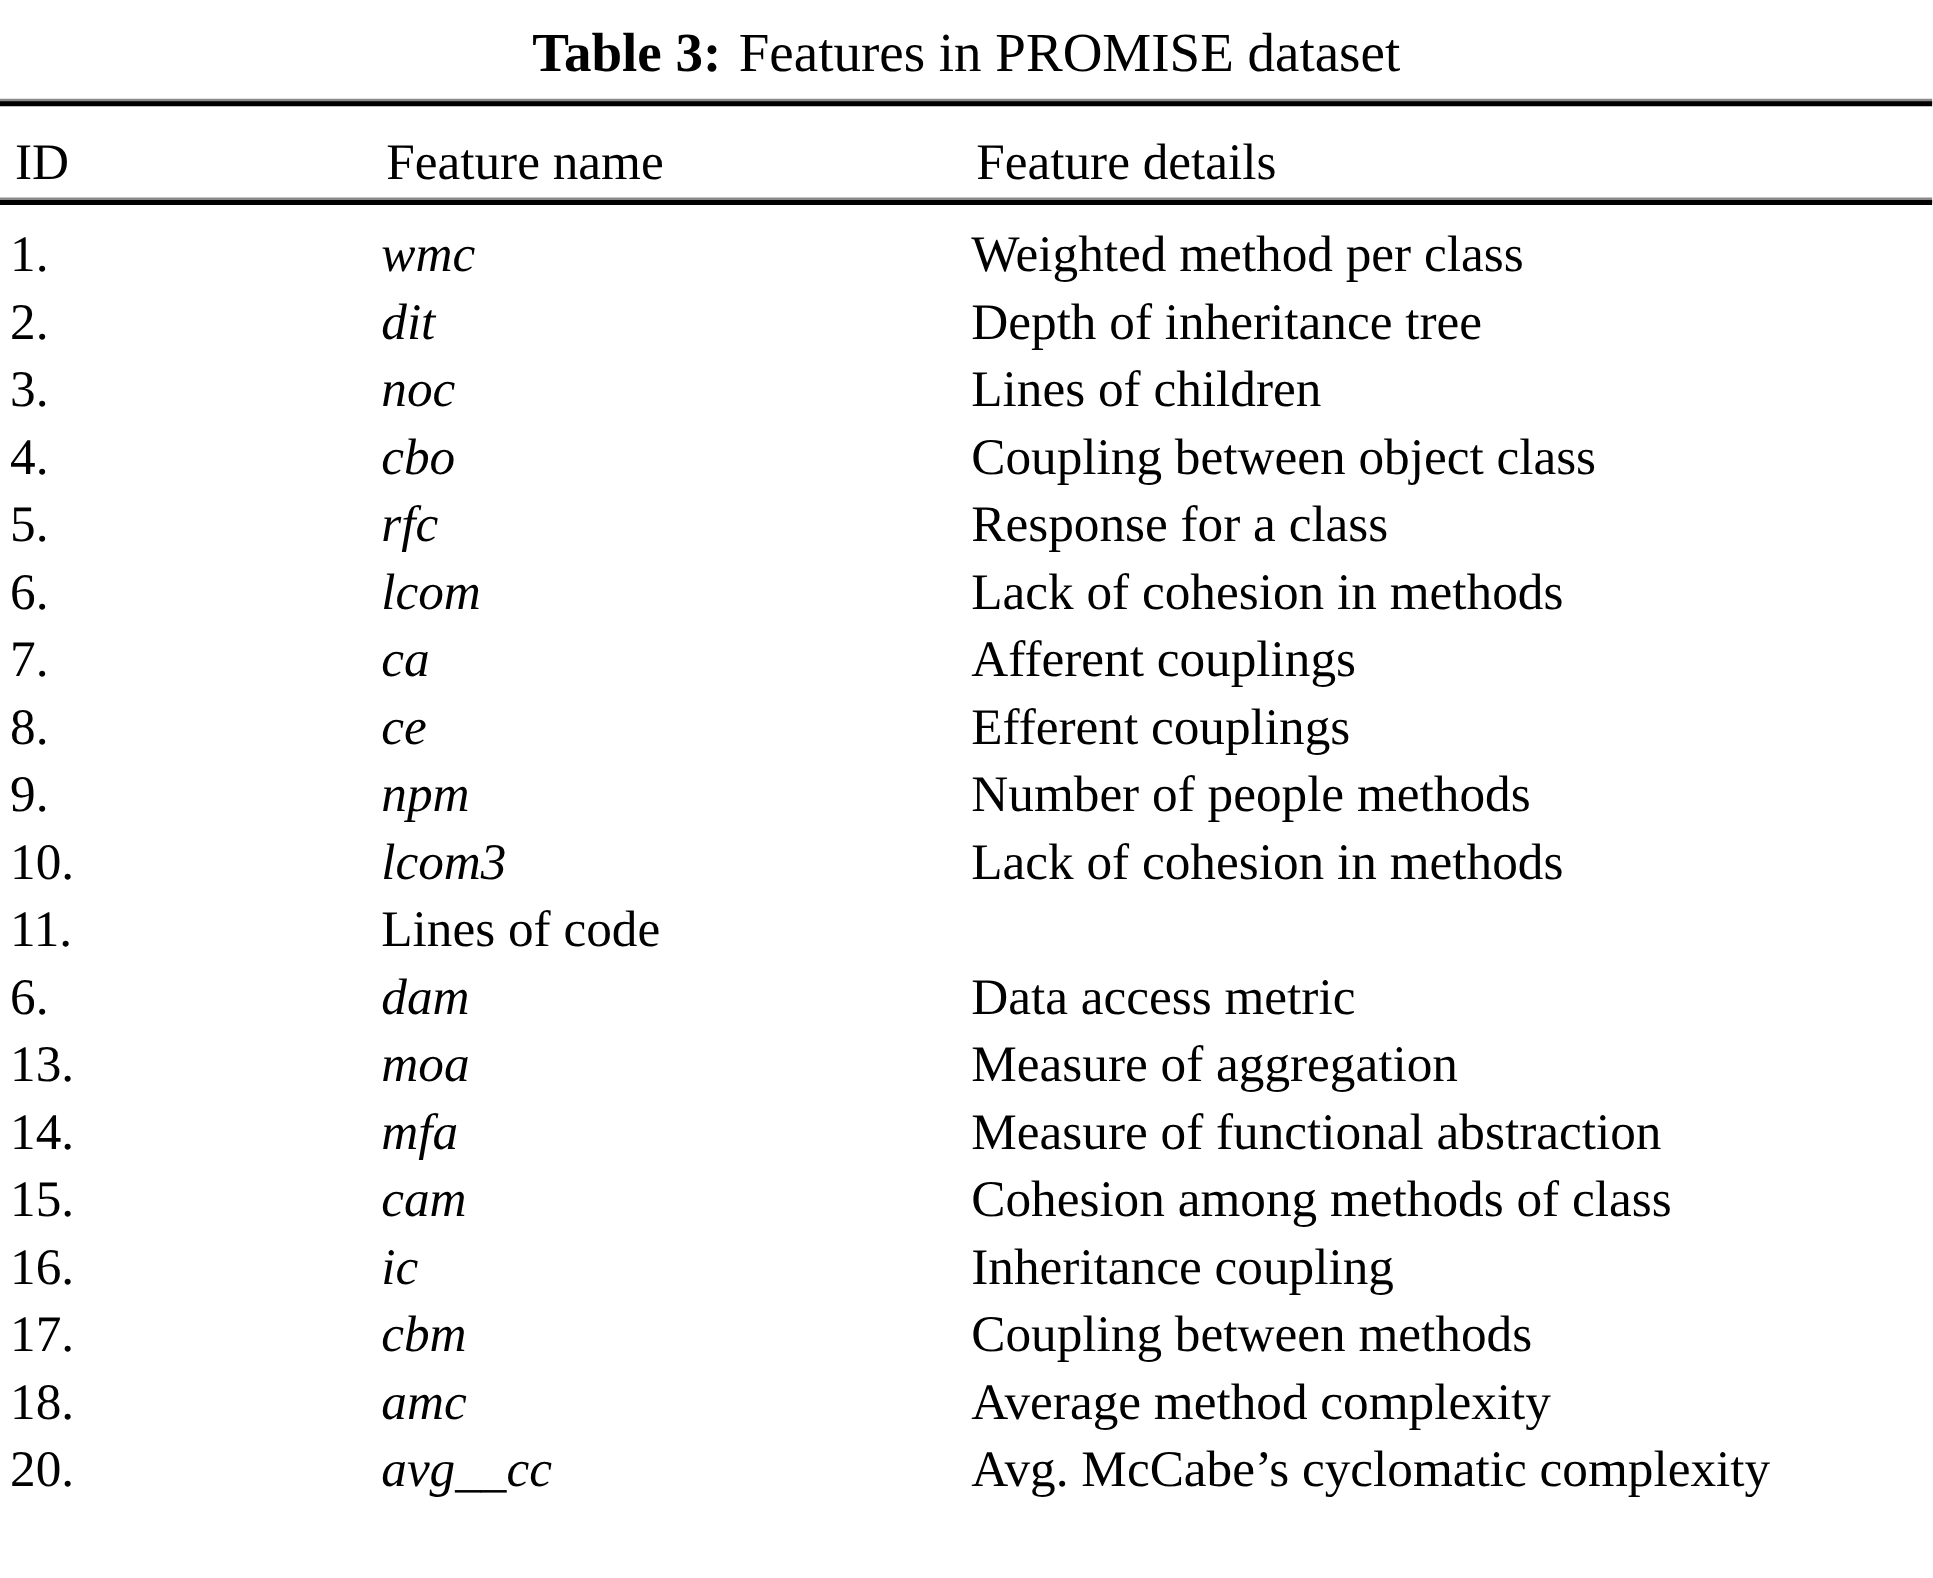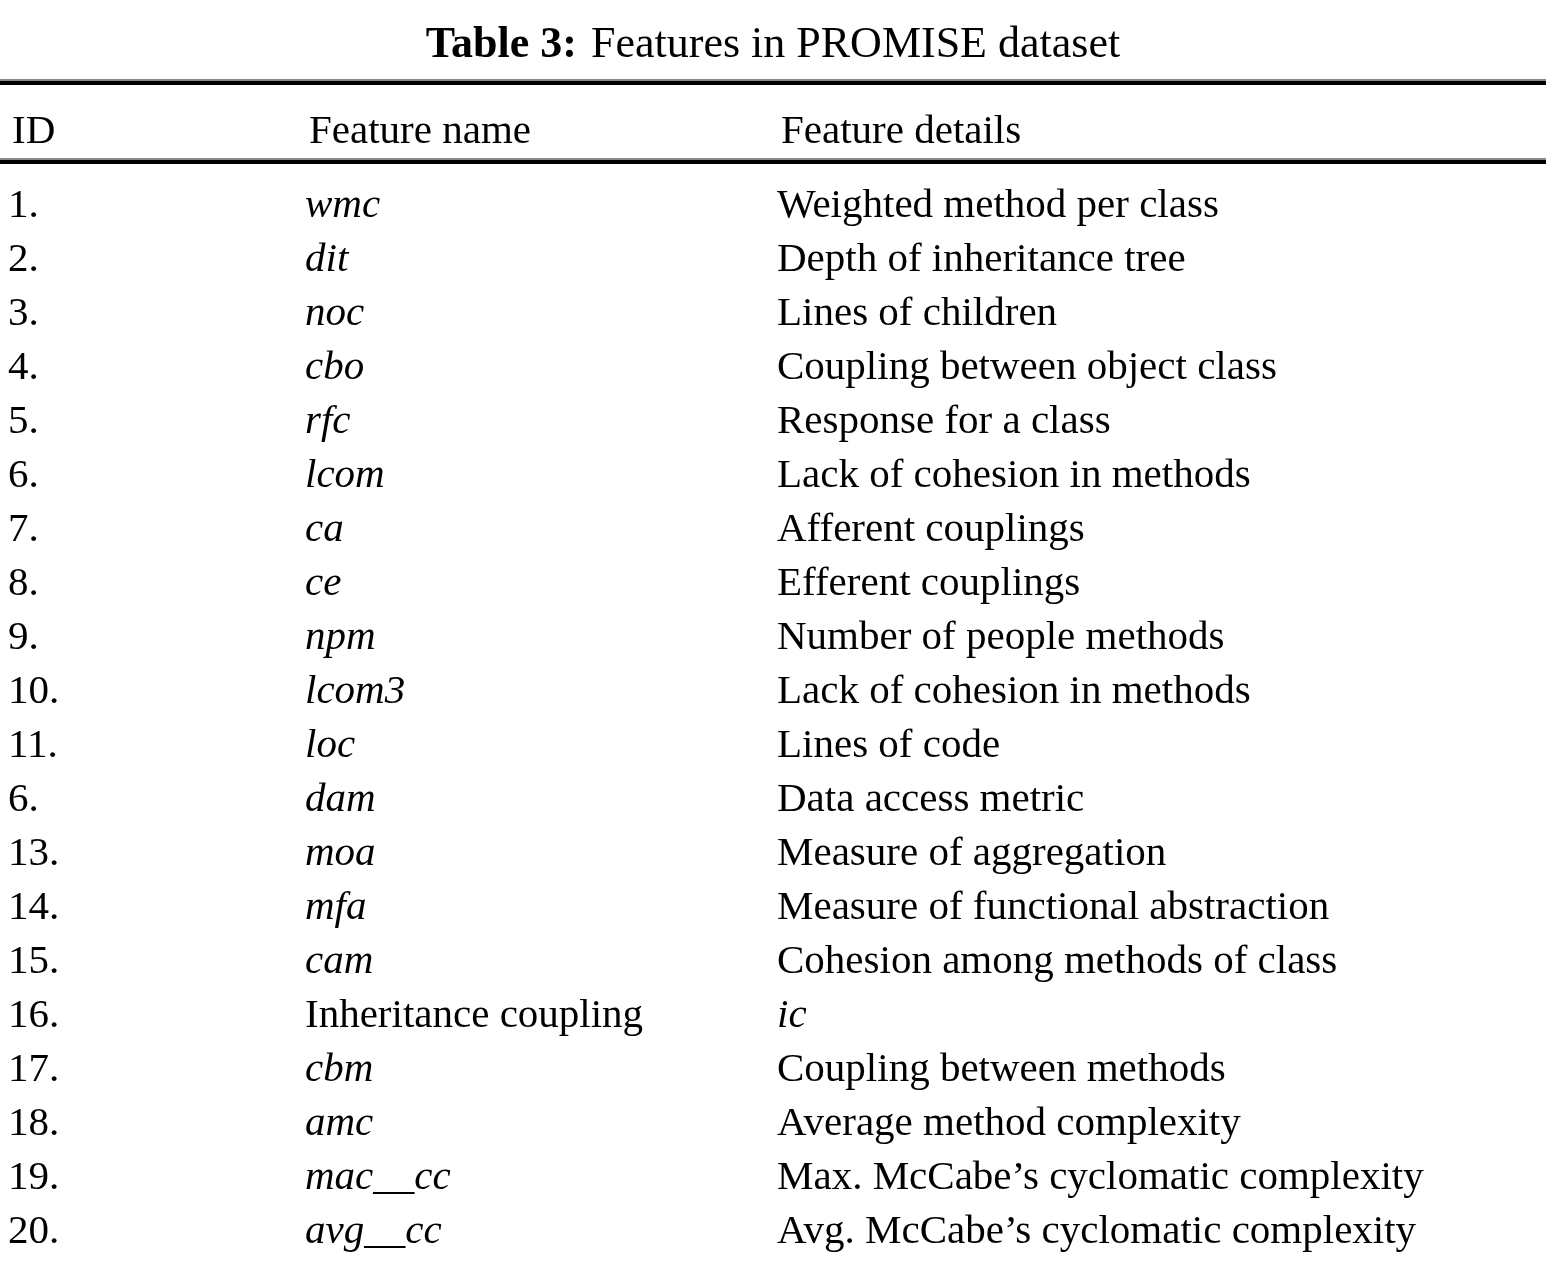--- a/index.html
+++ b/index.html
@@ -153,21 +153,20 @@
         <div class="cell cell-name">npm</div>
         <div class="cell cell-details">Number of people methods</div>
       </div>
       <div class="grid-row">
         <div class="cell cell-id">10.</div>
         <div class="cell cell-name">lcom3</div>
         <div class="cell cell-details">Lack of cohesion in methods</div>
       </div>
       <div class="grid-row">
         <div class="cell cell-id">11.</div>
-        <div class="cell cell-name">loc</div>
         <div class="cell cell-details">Lines of code</div>
       </div>
       <div class="grid-row">
         <div class="cell cell-id">6.</div>
         <div class="cell cell-name">dam</div>
         <div class="cell cell-details">Data access metric</div>
       </div>
       <div class="grid-row">
         <div class="cell cell-id">13.</div>
         <div class="cell cell-name">moa</div>
@@ -178,39 +177,34 @@
         <div class="cell cell-name">mfa</div>
         <div class="cell cell-details">Measure of functional abstraction</div>
       </div>
       <div class="grid-row">
         <div class="cell cell-id">15.</div>
         <div class="cell cell-name">cam</div>
         <div class="cell cell-details">Cohesion among methods of class</div>
       </div>
       <div class="grid-row">
         <div class="cell cell-id">16.</div>
+        <div class="cell cell-name">ic</div>
         <div class="cell cell-details">Inheritance coupling</div>
-        <div class="cell cell-name">ic</div>
       </div>
       <div class="grid-row">
         <div class="cell cell-id">17.</div>
         <div class="cell cell-name">cbm</div>
         <div class="cell cell-details">Coupling between methods</div>
       </div>
       <div class="grid-row">
         <div class="cell cell-id">18.</div>
         <div class="cell cell-name">amc</div>
         <div class="cell cell-details">Average method complexity</div>
       </div>
       <div class="grid-row">
-        <div class="cell cell-id">19.</div>
-        <div class="cell cell-name">mac__cc</div>
-        <div class="cell cell-details">Max. McCabe’s cyclomatic complexity</div>
-      </div>
-      <div class="grid-row">
         <div class="cell cell-id">20.</div>
         <div class="cell cell-name">avg__cc</div>
         <div class="cell cell-details">Avg. McCabe’s cyclomatic complexity</div>
       </div>
     </div>
 
   <div class="rule-bottom-thin"></div>
   <div class="rule-bottom-thick"></div>
 
 </div>

